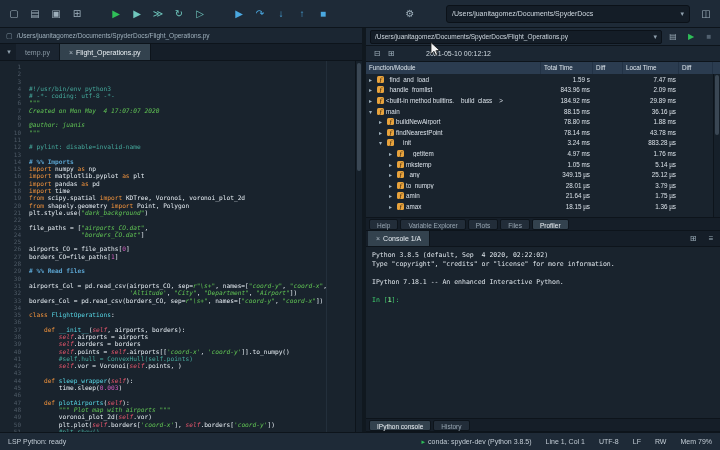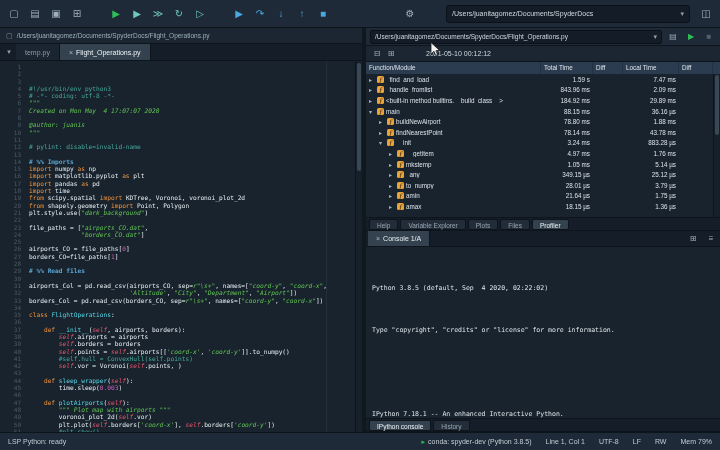--- a/index.html
+++ b/index.html
@@ -66,21 +66,21 @@
 
   .rtabs{height:14px;display:flex;align-items:center;background:#151e28;border-top:1px solid #0d141b;border-bottom:1px solid #0d141b;padding-left:3px;gap:2px;}
   .rtab{height:11px;line-height:11px;padding:0 7px;font-size:6.5px;color:#97a5b1;background:#222d39;border:1px solid #0d141b;border-radius:2px;white-space:nowrap;}
   .rtab.active{background:#33424e;color:#eef3f7;}
 
   
   .console-tabbar{height:16px;display:flex;align-items:center;background:#151e28;border-bottom:1px solid #0d141b;padding:0 2px;}
   .ctab{height:15px;display:flex;align-items:center;gap:3px;padding:0 8px;font-size:7px;color:#e8eef3;background:#33424e;border-right:1px solid #0d141b;white-space:nowrap;}
   .console-icons{margin-left:auto;display:flex;gap:4px;}
   .console-body{height:171px;padding:4px 6px;font-family:"DejaVu Sans Mono",monospace;font-size:6.5px;line-height:9px;white-space:pre;color:#dfe6ec;background:#19232d;overflow:hidden;}
-  .con-line{height:9px;margin-top:33px;}
+  .con-line{height:9px;}
   .ck-t{color:#dfe6ec;}
   .ck-p{color:#3ecf6e;}
   .ck-pn{color:#7ee087;font-weight:bold;}
 
   
   .statusbar{position:absolute;left:0;top:432px;width:720px;height:18px;background:#1e2a37;border-top:1px solid #0d141b;display:flex;align-items:center;font-size:7px;color:#c2ccd5;padding:0 8px;}
   .sb-right{margin-left:auto;display:flex;gap:14px;align-items:center;}
   .sb-item{display:flex;align-items:center;gap:3px;white-space:nowrap;}
   .sb-icon{font-size:7px;}
   .cursor{position:absolute;left:430px;top:42px;z-index:50;}

